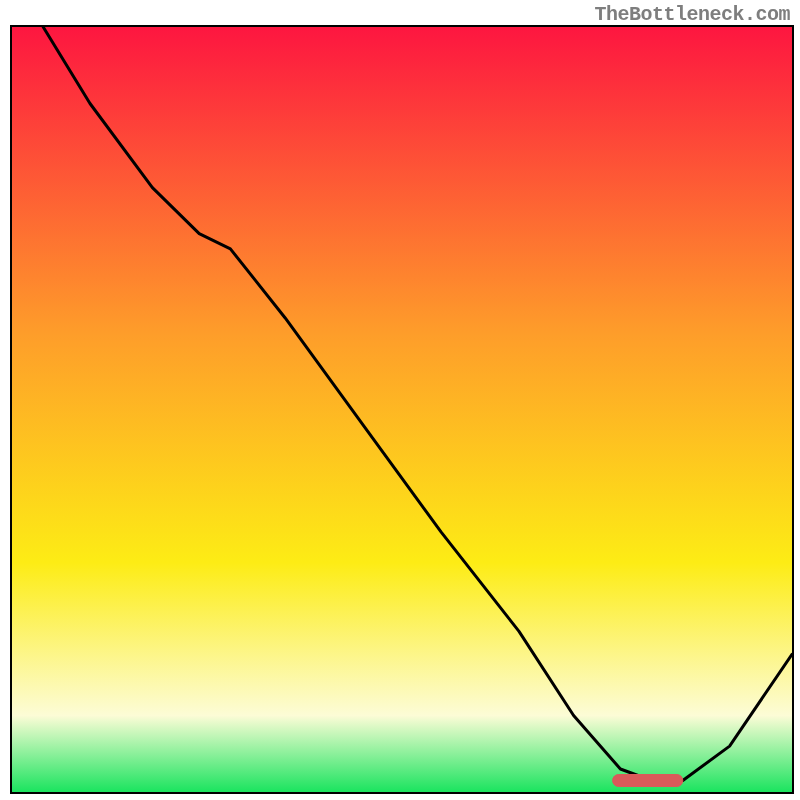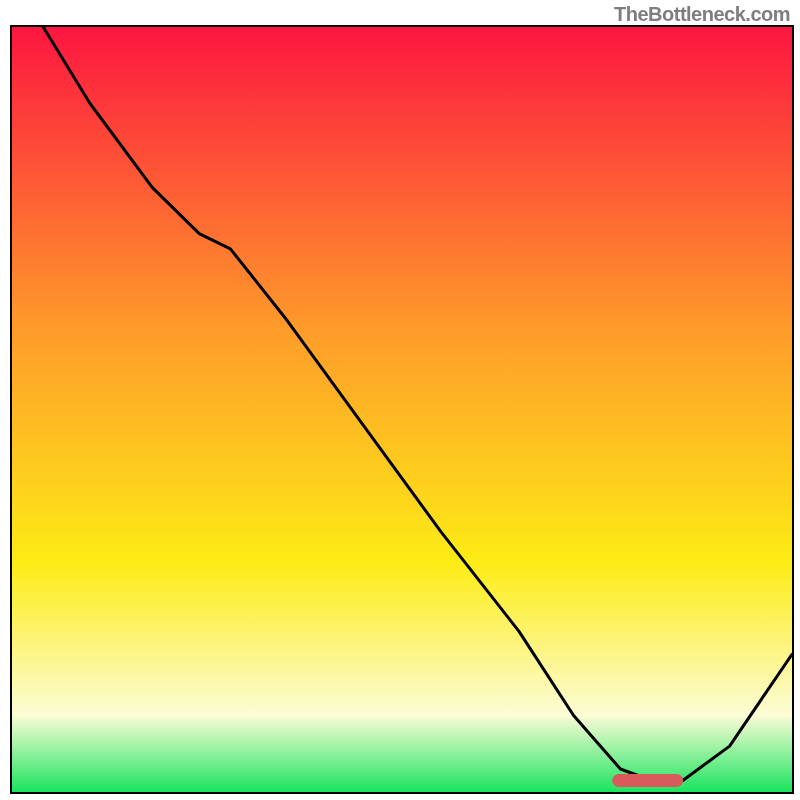--- a/index.html
+++ b/index.html
@@ -21,21 +21,21 @@
     top: 25px;
     width: 780px;
     height: 765px;
     border: 2px solid #000;
     overflow: hidden;
   }
   .watermark {
     position: absolute;
     right: 10px;
     top: 3px;
-    font-family: Liberation Sans, sans-serif;
+    font-family: Liberation Mono, monospace;
     font-size: 20px;
     font-weight: 600;
     color: #7e7e7e;
     letter-spacing: -0.5px;
   }
   .gradient-bg {
     position: absolute;
     inset: 0;
   }
   .overlay-svg {

